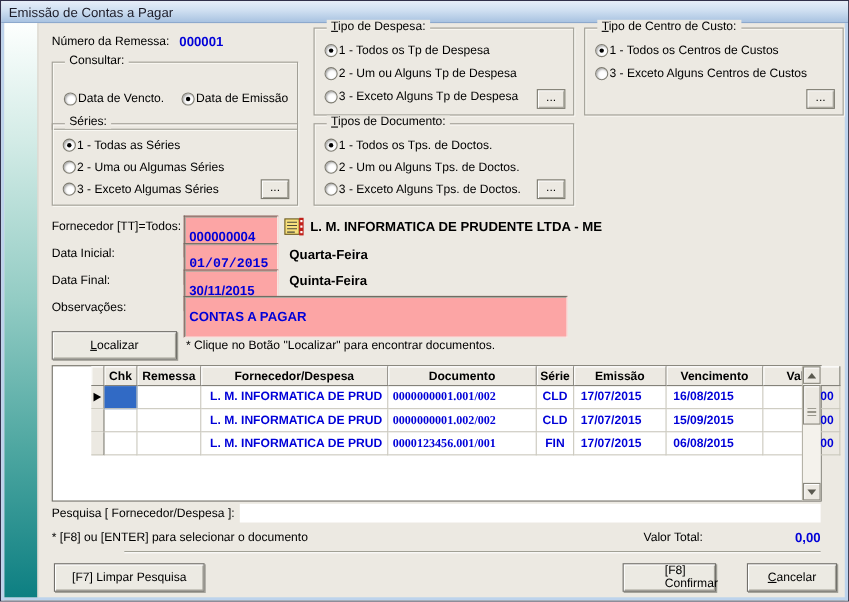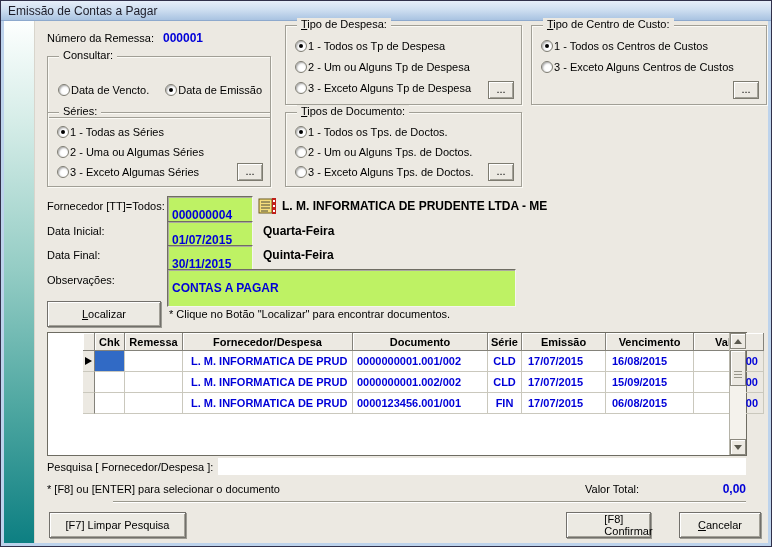--- a/index.html
+++ b/index.html
@@ -34,21 +34,21 @@
   .opt { display:flex; align-items:center; gap:1px; height:21px; padding-left:9px; font-size:11px; white-space:nowrap; }
   .opt.short { height:20px; }
   .rb { position:relative; width:12px; height:12px; border-radius:50%; background:#fff; border:1px solid #7e7c72; box-shadow:inset 1px 1px 2px rgba(0,0,0,.35); flex:0 0 auto; }
   .rb.on::after { content:""; position:absolute; left:3px; top:3px; width:4px; height:4px; border-radius:50%; background:#000; }
   .more {
     position:absolute; right:7px; bottom:5px; width:26px; height:18px;
     background:#ece9e2; border:1px solid #7d7b70; font-size:11px; text-align:center; line-height:15px;
     box-shadow:inset 1px 1px 0 #fff, inset -1px -1px 0 #a3a198;
   }
   .inp {
-    position:absolute; background:#bef264; padding:18px 4px;
+    position:absolute; background:#fca5a5; padding:18px 4px;
     border:1px solid; border-color:#6f6d63 #f5f4ef #f5f4ef #6f6d63;
     box-shadow:inset 1px 1px 0 #aba99f;
     font-size:12px; font-weight:bold; color:#0000d8; display:flex; align-items:center; white-space:nowrap; overflow:hidden;
   }
   .btn {
     position:absolute; background:#eceae3; border:1px solid #72706b;
     box-shadow:inset 1px 1px 0 #ffffff, inset -1px -1px 0 #a3a198, 1px 1px 0 rgba(60,60,50,.45);
     font-size:11px; display:flex; align-items:center; justify-content:center; cursor:default;
   }
   .btn span { display:inline-block; }
@@ -61,21 +61,21 @@
   .ghead .c {
     background:#ece9e2; border-right:1px solid #84827a; border-bottom:1px solid #84827a;
     box-shadow:inset 1px 1px 0 #fff; font-weight:bold; font-size:11px; justify-content:center;
   }
   .grow .c { border-right:1px solid #cac8bd; border-bottom:1px solid #cac8bd; font-size:11px; font-weight:bold; color:#0000d8; }
   .c0{width:12px}.c1{width:30px}.c2{width:58px}.c3{width:170px}.c4{width:135px}.c5{width:34px}.c6{width:84px}.c7{width:88px}.c8{width:70px}
   .grow .ind { background:#ece9e2; border-right:1px solid #84827a; justify-content:center; }
   .tri { width:0; height:0; border-left:7px solid #000; border-top:4px solid transparent; border-bottom:4px solid transparent; }
   .sel { background:#316ac5; }
   .cell-forn { padding-left:8px; }
-  .cell-doc { padding-left:4px; }
+  .cell-doc { padding-left:4px;font-family:Liberation Serif, serif; }
   .cell-ser { justify-content:center; }
   .cell-date { padding-left:6px; }
   .cell-val { justify-content:flex-end; padding-right:5px; }
   .vsb { position:absolute; top:0; right:0; width:17px; height:122px; background:#f4f2ec; border-left:1px solid #b5b3a8; }
   .sbtn, .thumb { position:absolute; left:0; width:16px; background:#ece9e2; border:1px solid #8a887e; box-shadow:inset 1px 1px 0 #fff; display:flex; align-items:center; justify-content:center; }
   .sbtn { height:16px; }
   .thumb { top:17px; height:36px; }
   .grip { width:8px; height:8px; background:repeating-linear-gradient(to bottom,#97958a 0 1px,transparent 1px 3px); }
   .arr-up { width:0; height:0; border-left:4px solid transparent; border-right:4px solid transparent; border-bottom:5px solid #5a594f; }
   .arr-dn { width:0; height:0; border-left:4px solid transparent; border-right:4px solid transparent; border-top:5px solid #5a594f; }
@@ -194,21 +194,21 @@
     <line x1="3" y1="11" x2="12" y2="11" stroke="#4a4a3a" stroke-width="1"></line>
     <line x1="3" y1="14" x2="10" y2="14" stroke="#4a4a3a" stroke-width="1"></line>
     <rect x="14" y="1" width="4" height="16" fill="#c0201a"></rect>
     <rect x="15" y="3" width="2" height="2" fill="#fff"></rect>
     <rect x="15" y="8" width="2" height="2" fill="#fff"></rect>
     <rect x="15" y="13" width="2" height="2" fill="#fff"></rect>
   </svg>
   <span class="lbl bold" style="left:281px; top:198px;">L. M. INFORMATICA DE PRUDENTE LTDA - ME</span>
 
   <span class="lbl" style="left:46px; top:224px;">Data Inicial:</span>
-  <div class="inp" style="left:166px; top:220px; width:86px; height:20px;">01/07/2015</div>
+  <div class="inp" style="left:166px; top:220px; width:86px; height:20px;font-family:Liberation Mono, monospace;">01/07/2015</div>
   <span class="lbl bold" style="left:262px; top:223px;">Quarta-Feira</span>
 
   <span class="lbl" style="left:46px; top:248px;">Data Final:</span>
   <div class="inp" style="left:166px; top:244px; width:86px; height:20px;">30/11/2015</div>
   <span class="lbl bold" style="left:262px; top:247px;">Quinta-Feira</span>
 
   <span class="lbl" style="left:46px; top:273px;">Observações:</span>
   <div class="inp" style="left:166px; top:268px; width:349px; height:19px;">CONTAS A PAGAR</div>
 
   <div class="btn" style="left:46px; top:300px; width:114px; height:26px;">

